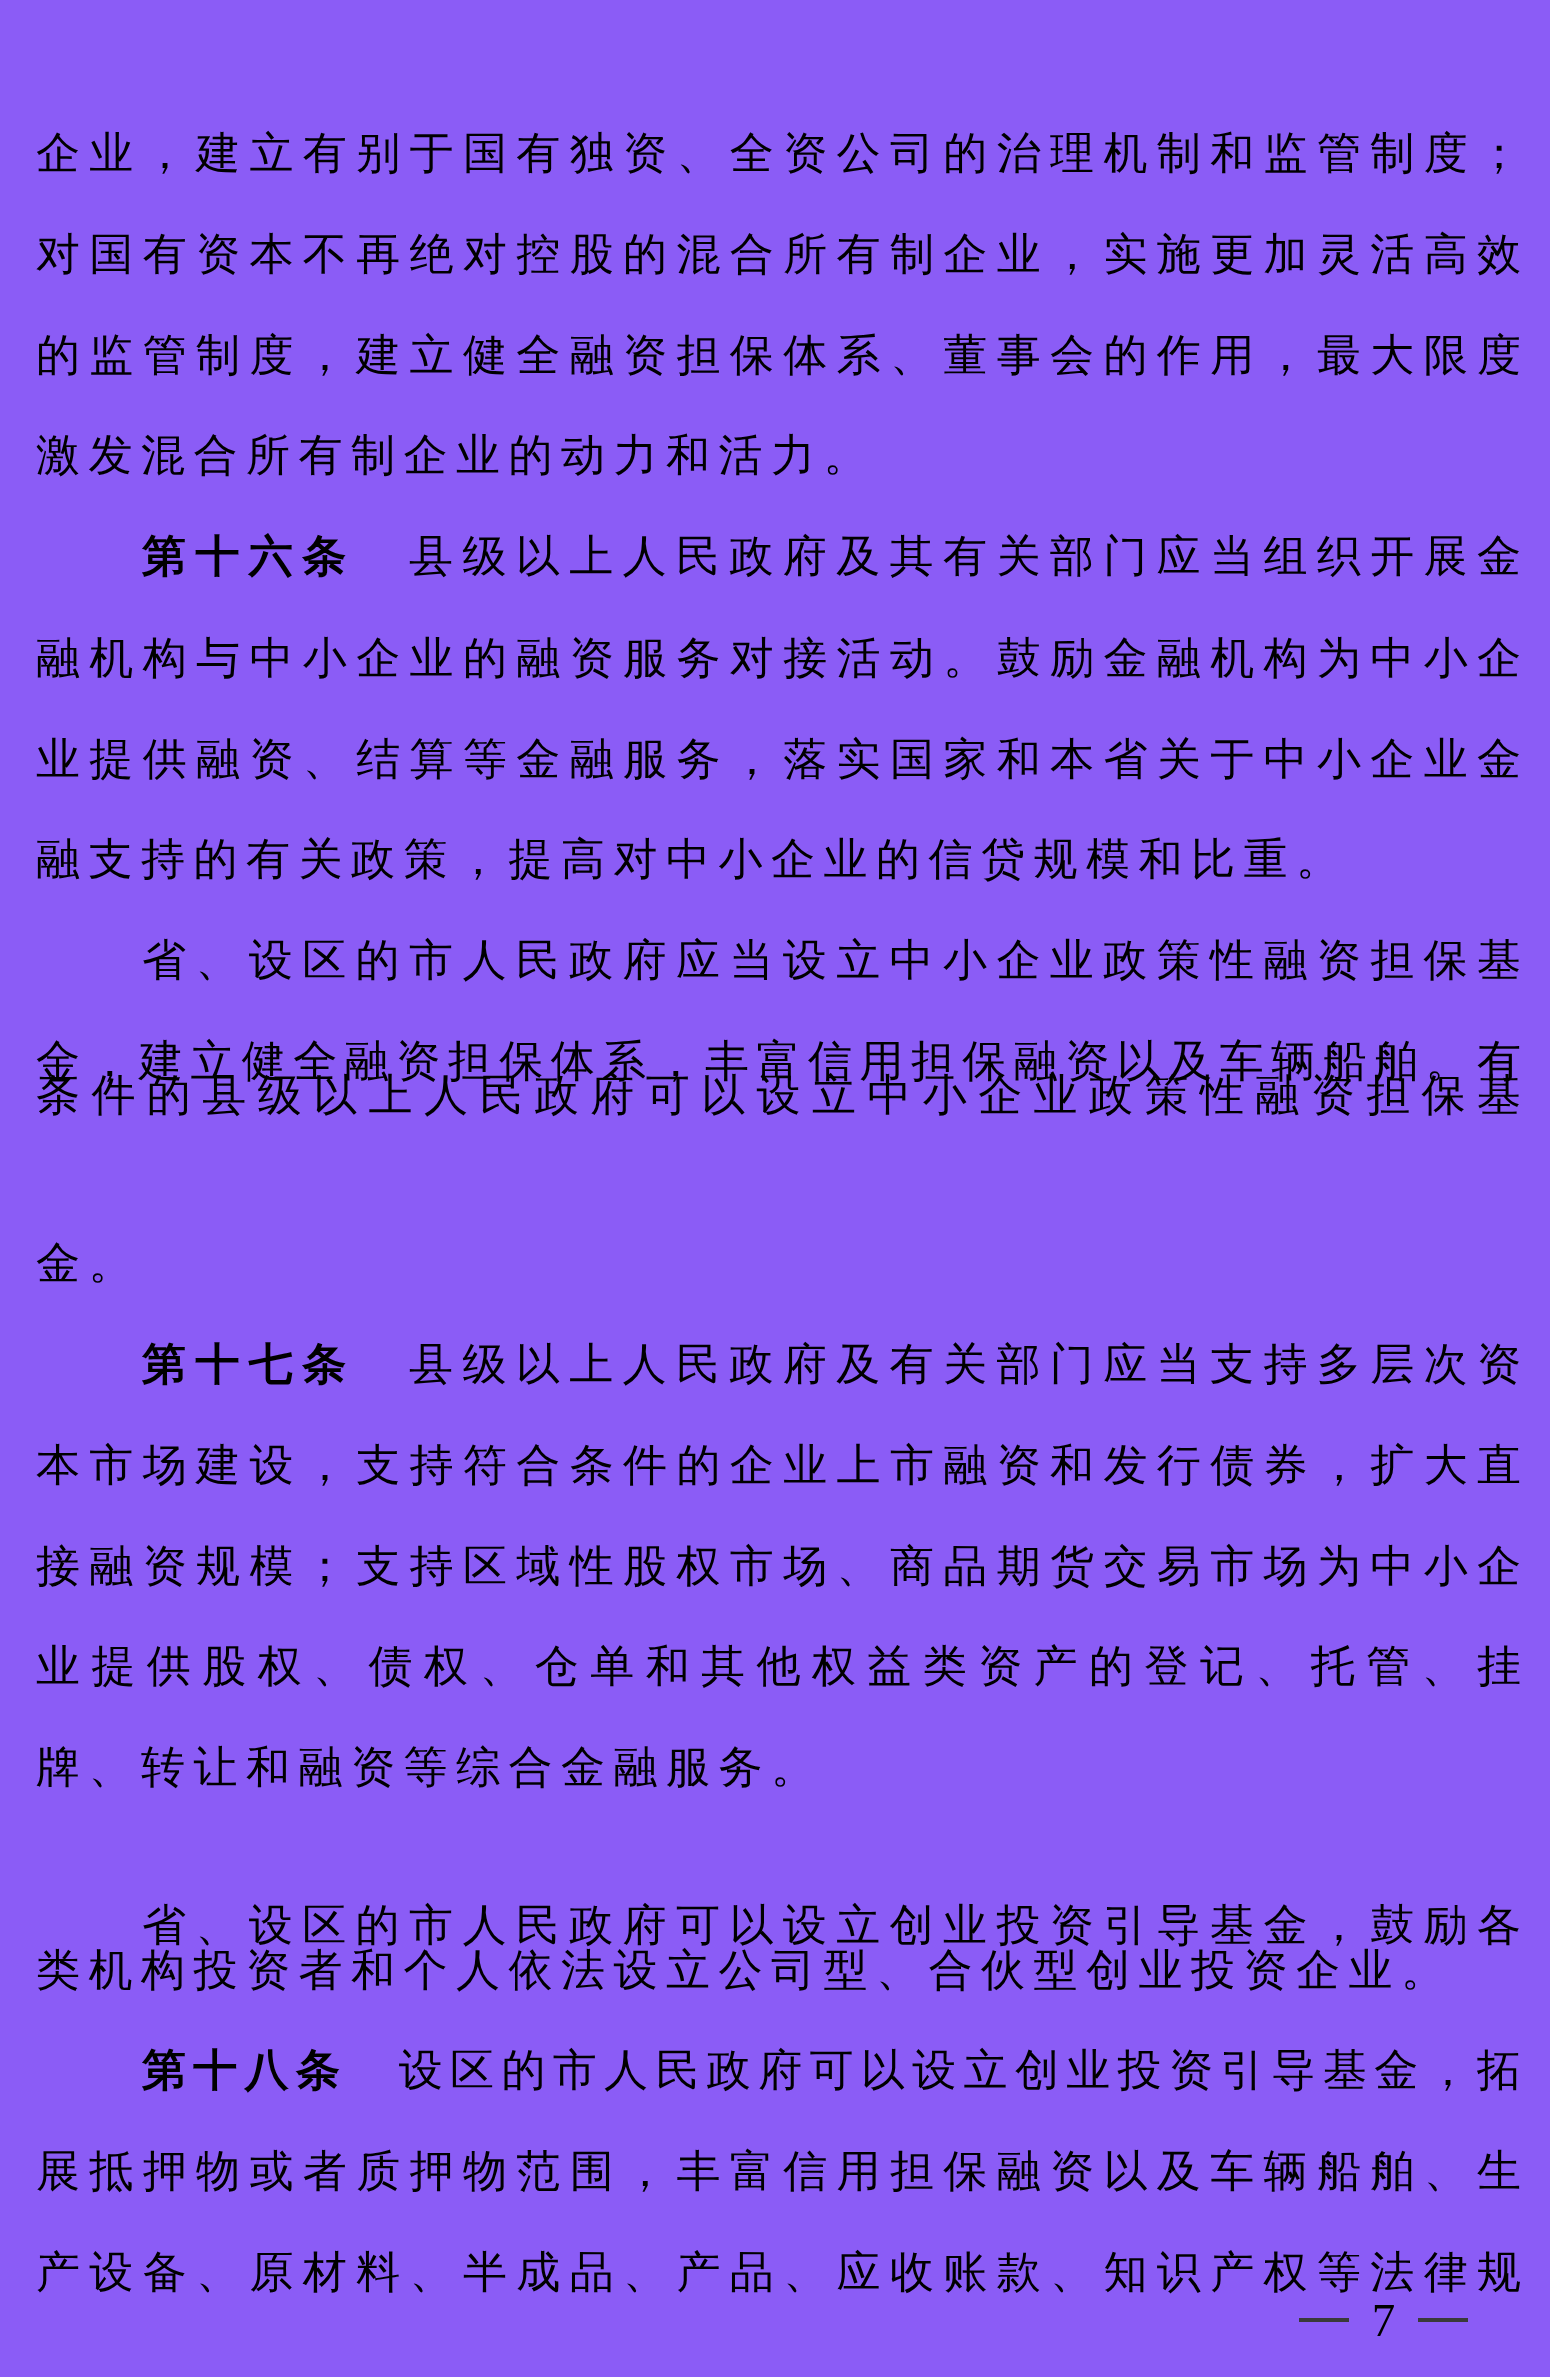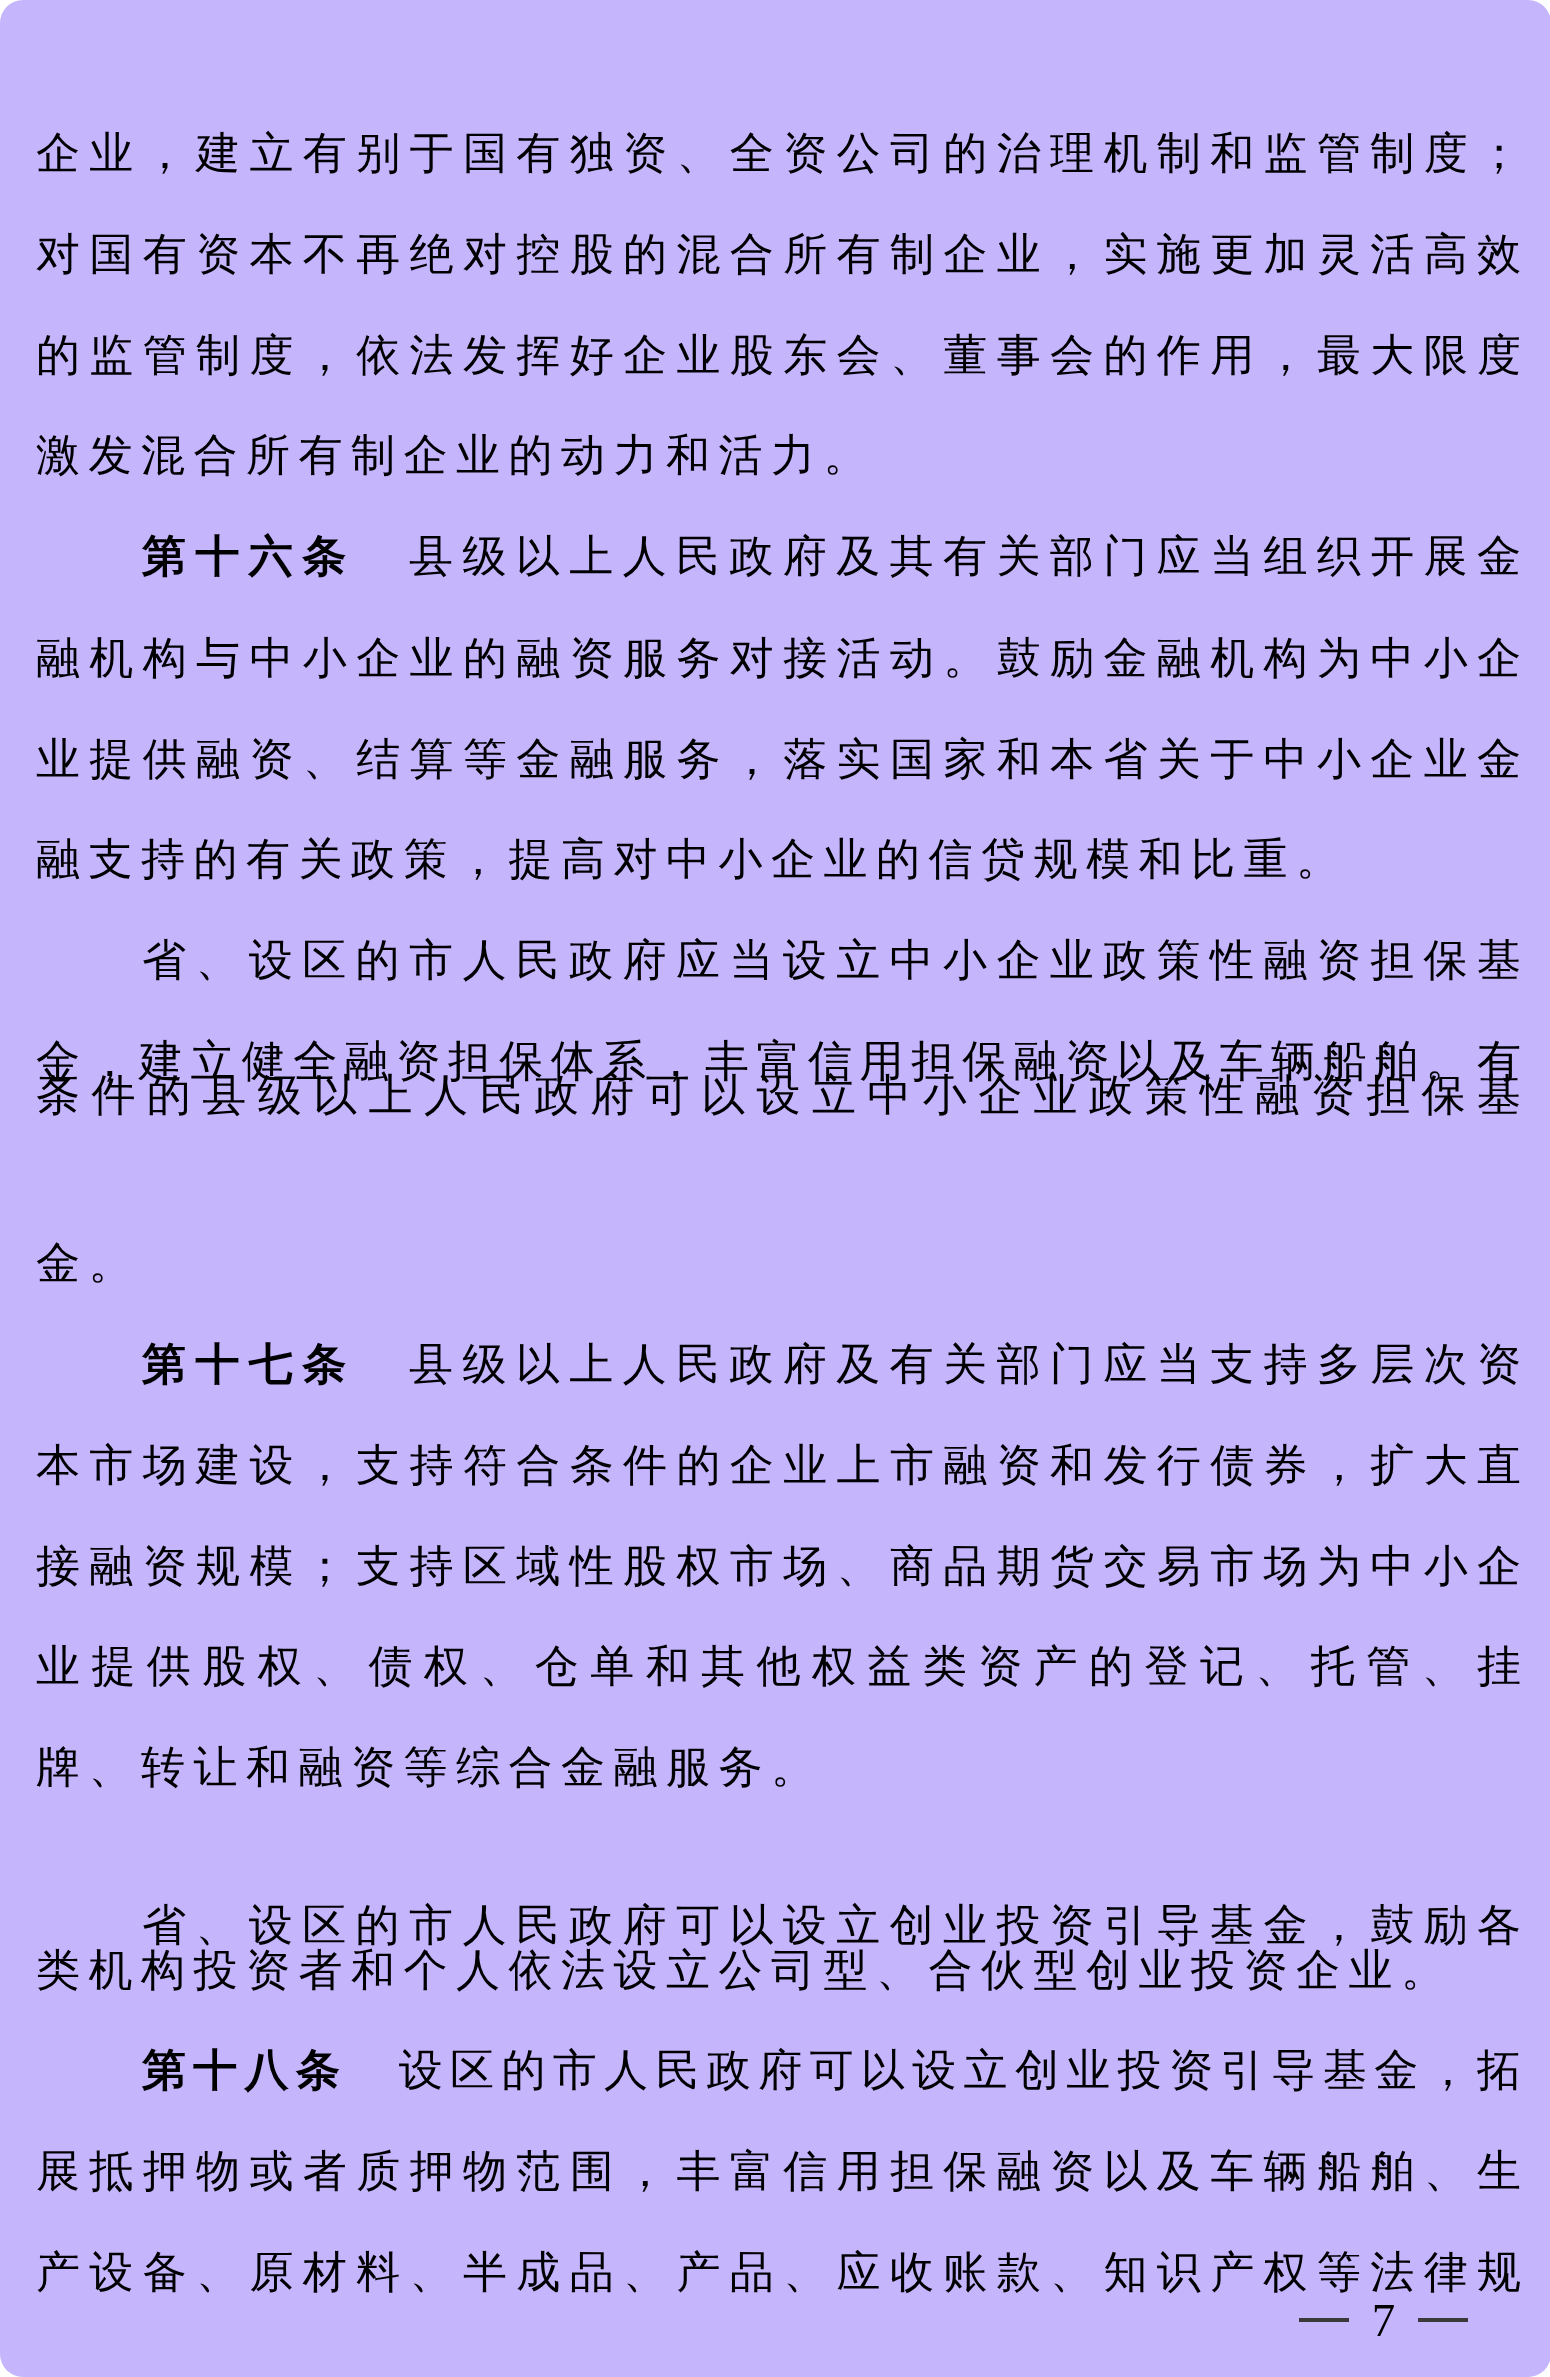--- a/index.html
+++ b/index.html
@@ -1,24 +1,23 @@
 <!DOCTYPE html>
 <html style="font-size:13px"><head>
 <meta charset="utf-8">
 <style>
   html, body { margin: 0; padding: 0; background: #ffffff; }
   .page {
     position: relative;
     width: 1551px;
     height: 2377px;
-    background: #c4b5fd;
+    background: #8b5cf6;
     overflow: hidden;
     font-family: "Liberation Serif", "DejaVu Serif", serif;
     color: #000000;
-    border-radius: 23px;
   }
   .ln {
     position: absolute;
     left: 36px;
     width: 1485px;
     height: 53px;
     font-size: 44px;
     line-height: 52px;
     color: #000000;
     text-align: justify;
@@ -55,21 +54,21 @@
     font-family: "Liberation Serif", "DejaVu Serif", serif;
   }
 </style>
 </head>
 <body>
 
 <div class="page">
 
   <div class="ln" style="top:128px">企业，建立有别于国有独资、全资公司的治理机制和监管制度；</div>
   <div class="ln" style="top:229px">对国有资本不再绝对控股的混合所有制企业，实施更加灵活高效</div>
-  <div class="ln" style="top:330px">的监管制度，依法发挥好企业股东会、董事会的作用，最大限度</div>
+  <div class="ln" style="top:330px">的监管制度，建立健全融资担保体系、董事会的作用，最大限度</div>
   <div class="ln short" style="top:430px">激发混合所有制企业的动力和活力。</div>
 
   <div class="ln ind" style="top:531px"><span class="b">第十六条</span><span>　县级以上人民政府及其有关部门应当组织开展金</span></div>
   <div class="ln" style="top:633px">融机构与中小企业的融资服务对接活动。鼓励金融机构为中小企</div>
   <div class="ln" style="top:734px">业提供融资、结算等金融服务，落实国家和本省关于中小企业金</div>
   <div class="ln short" style="top:834px">融支持的有关政策，提高对中小企业的信贷规模和比重。</div>
 
   <div class="ln ind" style="top:935px">省、设区的市人民政府应当设立中小企业政策性融资担保基</div>
   <div class="ln" style="top:1036px">金，建立健全融资担保体系，丰富信用担保融资以及车辆船舶。有</div>
   <div class="ln" style="top:1070px">条件的县级以上人民政府可以设立中小企业政策性融资担保基</div>

